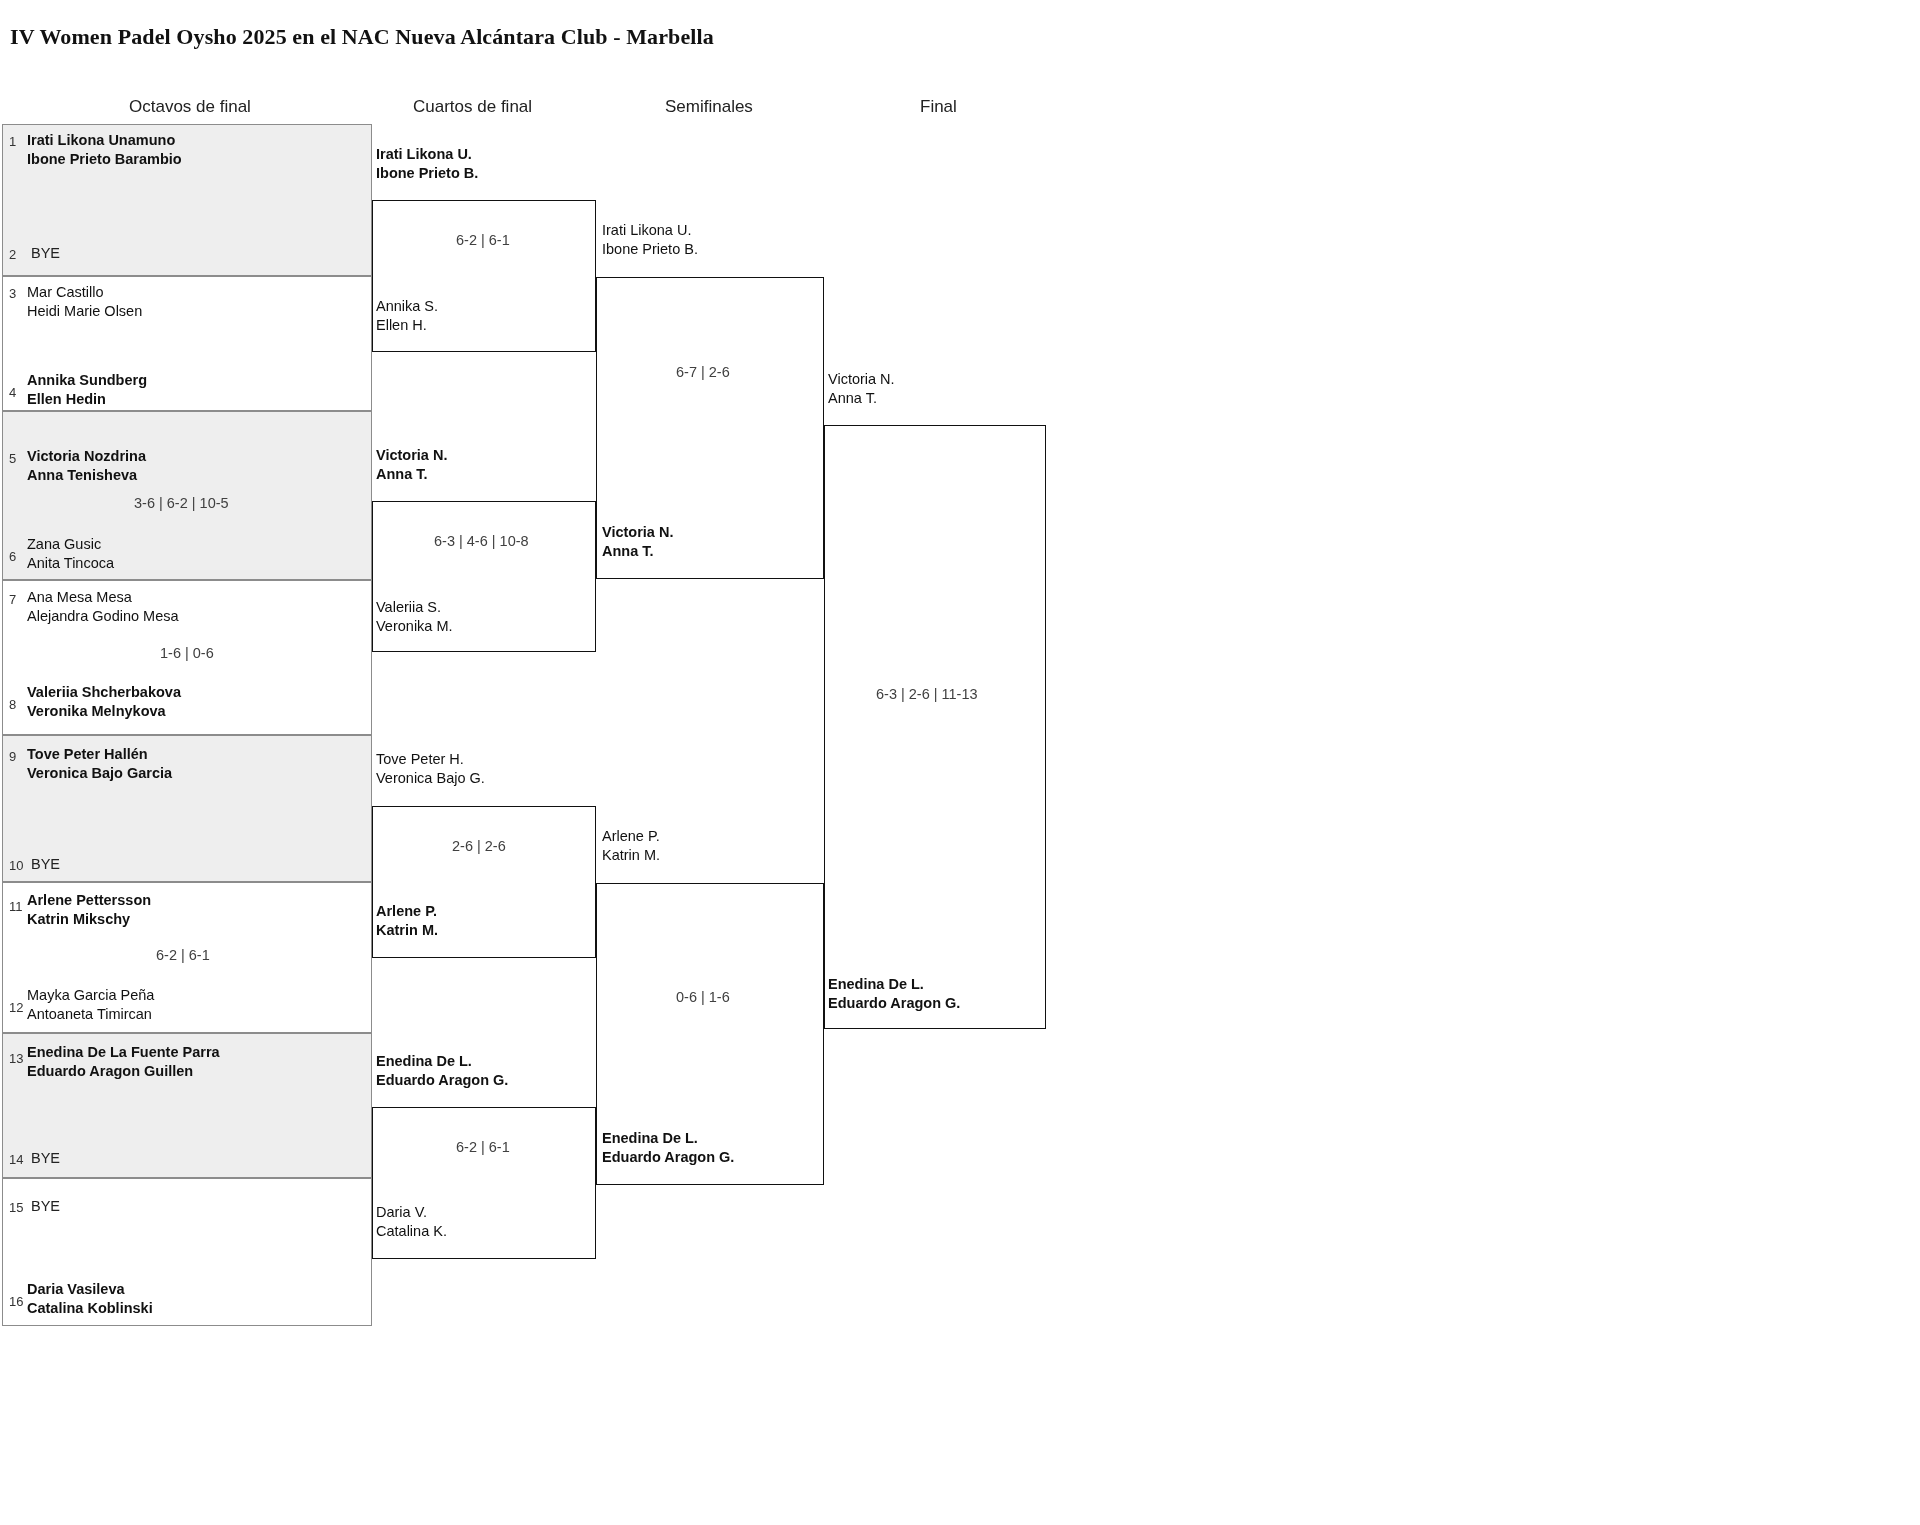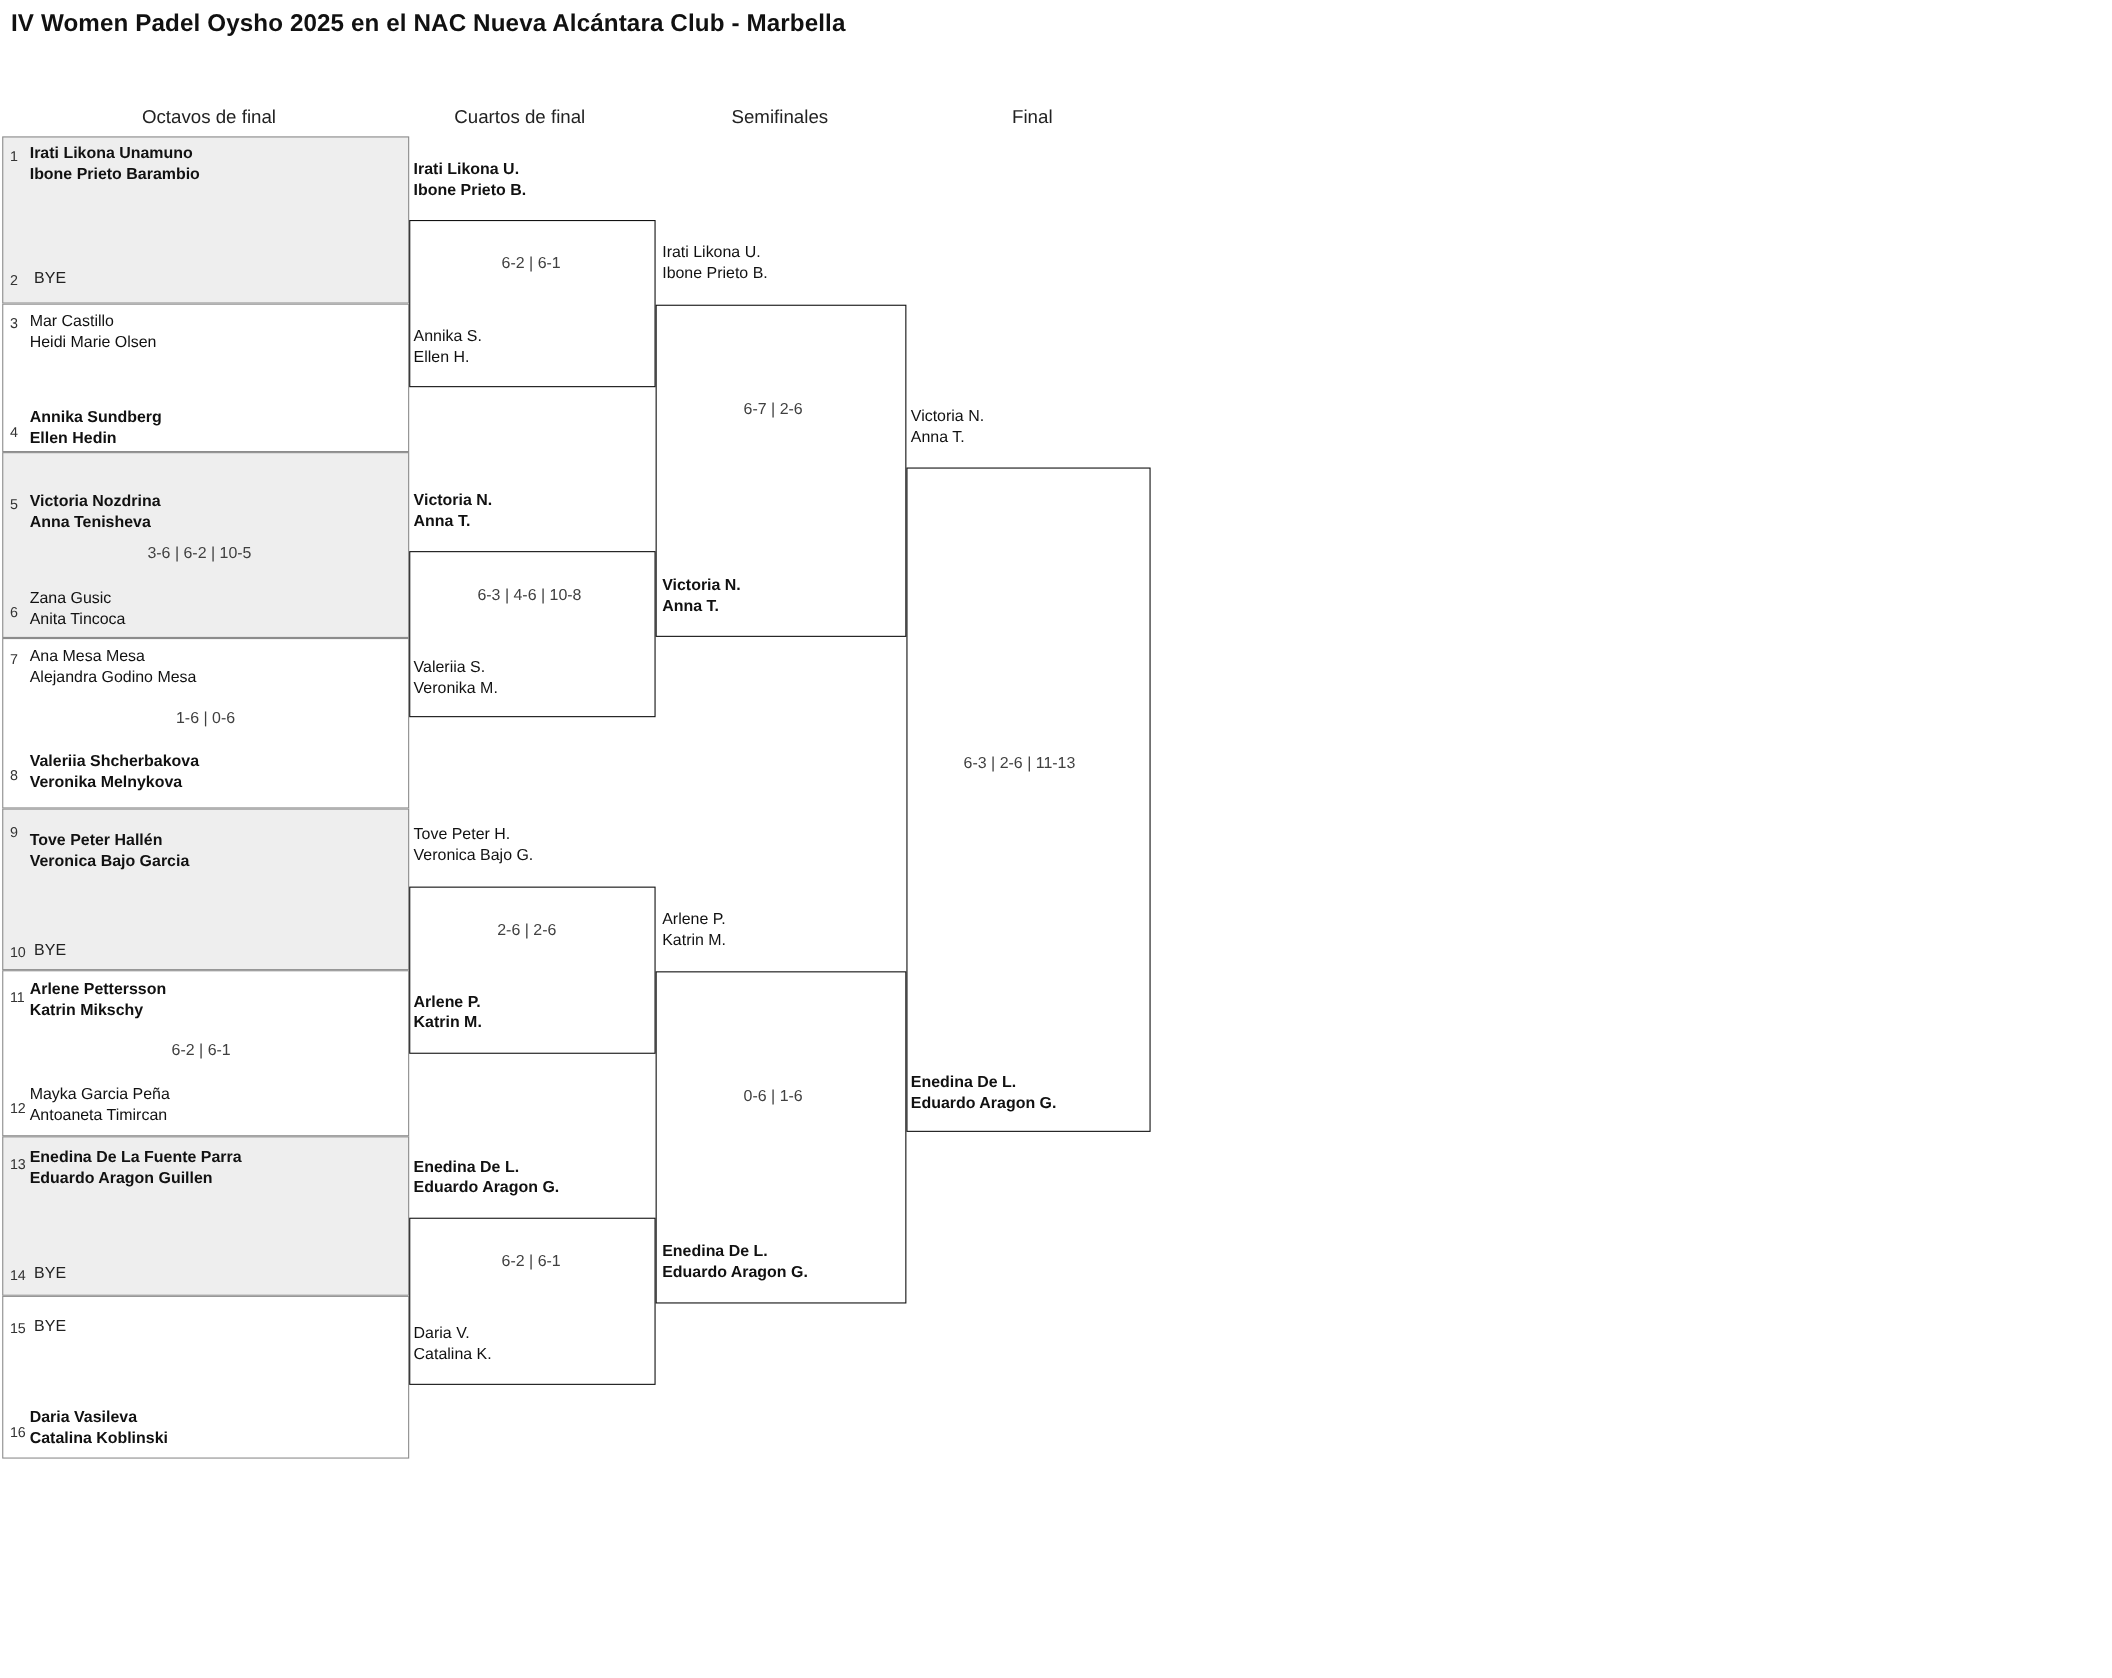--- a/index.html
+++ b/index.html
@@ -7,21 +7,21 @@
     width:1920px;height:1525px;
     background:#ffffff;
     font-family:"Liberation Sans", sans-serif;
     color:#111111;
     position:relative;
     overflow:hidden;
   }
   #root{position:relative;width:1920px;height:1525px;}
 
   
-  .title-block{position:absolute;left:10px;top:6px;}
+  .title-block{position:absolute;left:10px;top:22px;font-family:Liberation Serif, serif;}
   .title-line{font-size:22px;font-weight:bold;line-height:30px;letter-spacing:0.1px;white-space:nowrap;}
 
   .logo{position:absolute;right:20px;top:10px;width:230px;height:62px;}
   .logo-dots{position:absolute;left:0;top:6px;width:66px;height:52px;}
   .dot{position:absolute;border-radius:50%;}
   .logo-word{position:absolute;left:72px;top:8px;font-size:42px;font-weight:bold;color:#2d2d7a;letter-spacing:-1px;}
 
   
   .round-head{position:absolute;font-size:17px;color:#222;white-space:nowrap;}
 
@@ -105,21 +105,21 @@
     <div class="seednum" style="top:116px;">8</div>
     <div class="pair bold" style="top:102px;">
       <div>Valeriia Shcherbakova</div>
       <div>Veronika Melnykova</div>
     </div>
   </div>
   <div class="score" style="left:160px;top:645px;">1-6 | 0-6</div>
 
   <div class="seedbox shaded" style="left:2px;top:735px;width:370px;height:147px;">
     <div class="seednum" style="top:13px;">9</div>
-    <div class="pair bold" style="top:9px;margin-top:10px;">
+    <div class="pair bold" style="top:9px;">
       <div>Tove Peter Hallén</div>
       <div>Veronica Bajo Garcia</div>
     </div>
     <div class="seednum" style="top:122px;">10</div>
     <div class="bye" style="top:120px;">BYE</div>
   </div>
 
   <div class="seedbox plain" style="left:2px;top:882px;width:370px;height:151px;">
     <div class="seednum" style="top:16px;">11</div>
     <div class="pair bold" style="top:8px;">

